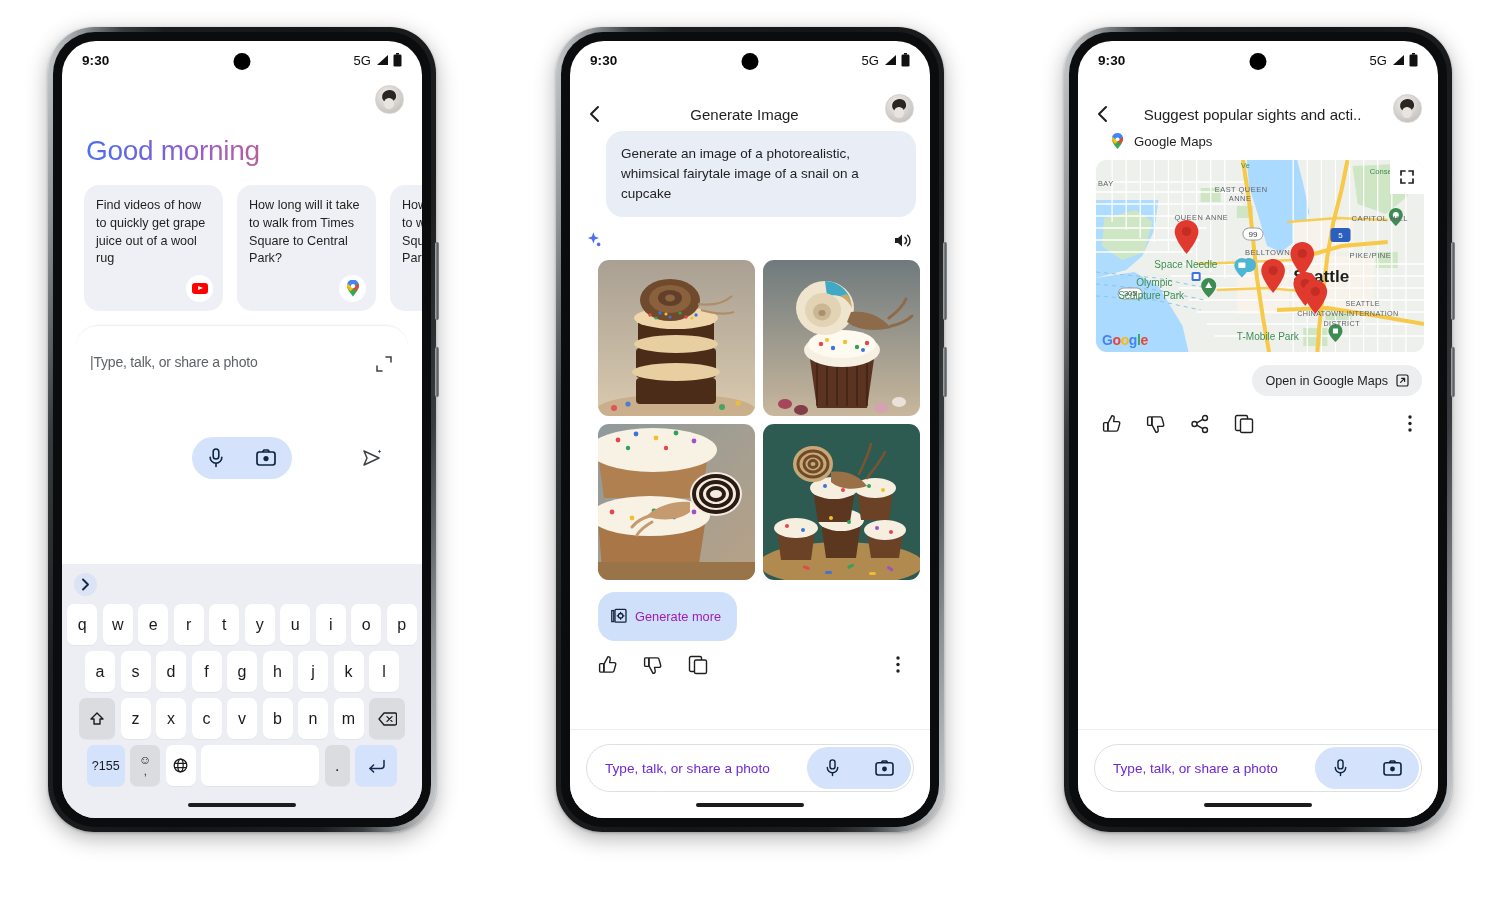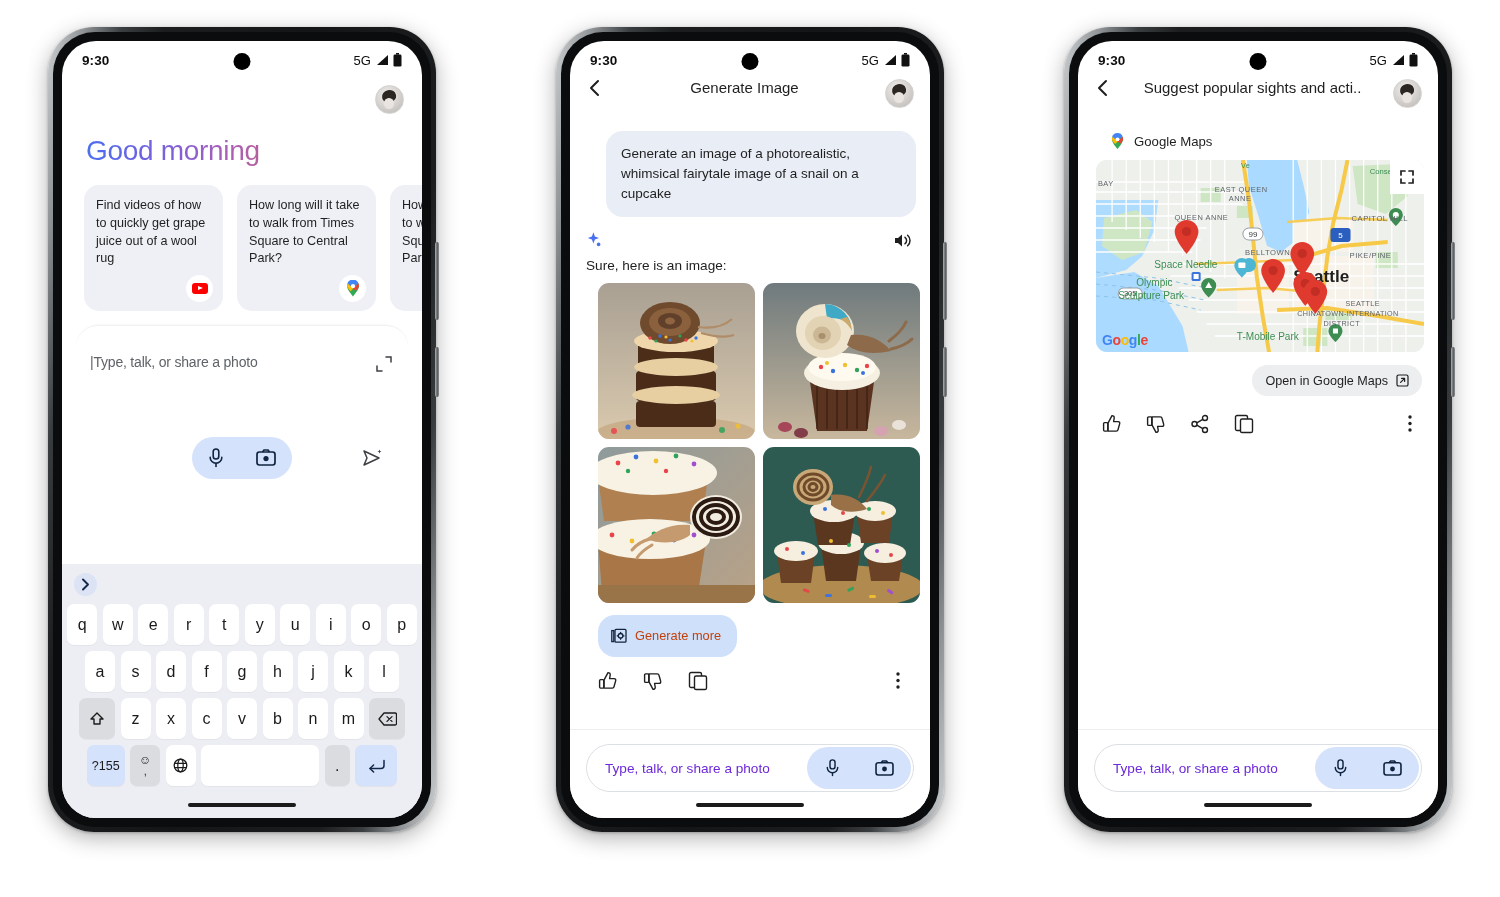--- a/index.html
+++ b/index.html
@@ -153,21 +153,21 @@
   .key.space{width:118px;background:#fff;}
   .key.dot{width:25px;background:#dadce0;}
   .key.enter{width:42px;background:#d4e2fc;}
   .homebar{
     height:26px;display:flex;align-items:center;justify-content:center;
   }
   .homebar i{display:block;width:108px;height:3.4px;border-radius:3px;background:#1b1b1b;}
 
   
   .chat-head{
-    height:44px;display:flex;align-items:flex-start;
+    height:44px;display:flex;align-items:flex-end;
     padding:0 16px;gap:10px;
   }
   .back-ic{width:18px;height:18px;flex:0 0 auto;cursor:pointer;}
   .chat-title{
     flex:1;text-align:center;font-size:15px;font-weight:500;color:#1f1f1f;
     white-space:nowrap;overflow:hidden;
   }
 
   
   .user-bubble{
@@ -187,22 +187,22 @@
   .img-grid{
     display:grid;grid-template-columns:157px 157px;gap:8px;
     padding:10px 14px 0 28px;
   }
   .gimg{width:157px;height:156px;border-radius:11px;overflow:hidden;position:relative;}
 
   .gen-more{
     margin:12px 0 0 28px;
     display:inline-flex;align-items:center;gap:8px;
     background:#cfe0fb;border-radius:17px;
-    height:42px;padding:0 16px 0 13px;
-    font-size:12.8px;color:#c2410c;font-weight:500;
+    height:49px;padding:0 16px 0 13px;
+    font-size:12.8px;color:#a21caf;font-weight:500;
   }
   .act-row{
     display:flex;align-items:center;gap:25px;
     padding:14px 0 0 28px;position:relative;
   }
   .act-row .kebab{position:absolute;right:30px;top:15px;}
   .act-ic{width:20px;height:20px;cursor:pointer;}
 
   .bottom-bar{
     position:absolute;left:0;right:0;bottom:0;
@@ -446,21 +446,20 @@
         <path d="M7.4 1.2 8.9 5.4 13 6.9 8.9 8.4 7.4 12.6 5.9 8.4 1.8 6.9 5.9 5.4Z" fill="#4a6ff0"></path>
         <circle cx="12.6" cy="13.4" r="1.8" fill="#4a6ff0"></circle>
       </svg>
       <svg class="spk" viewBox="0 0 19 17">
         <path d="M2 6h3l4-3.6v12.2L5 11H2Z" fill="#1f1f1f"></path>
         <path d="M12 5.3a4 4 0 0 1 0 6.4" fill="none" stroke="#1f1f1f" stroke-width="1.5" stroke-linecap="round"></path>
         <path d="M14.6 3.2a7 7 0 0 1 0 10.6" fill="none" stroke="#1f1f1f" stroke-width="1.5" stroke-linecap="round"></path>
       </svg>
     </div>
 
-    <div class="ai-text">Sure, here is an image:</div>
 
     <div class="img-grid">
       <div class="gimg">
         <svg viewBox="0 0 157 156" width="157" height="156">
           <defs>
               <linearGradient id="bg1" x1="0" y1="0" x2="0" y2="1">
                 <stop offset="0" stop-color="#a9a093"></stop>
                 <stop offset="1" stop-color="#d9c9ae"></stop>
               </linearGradient>
             </defs>

